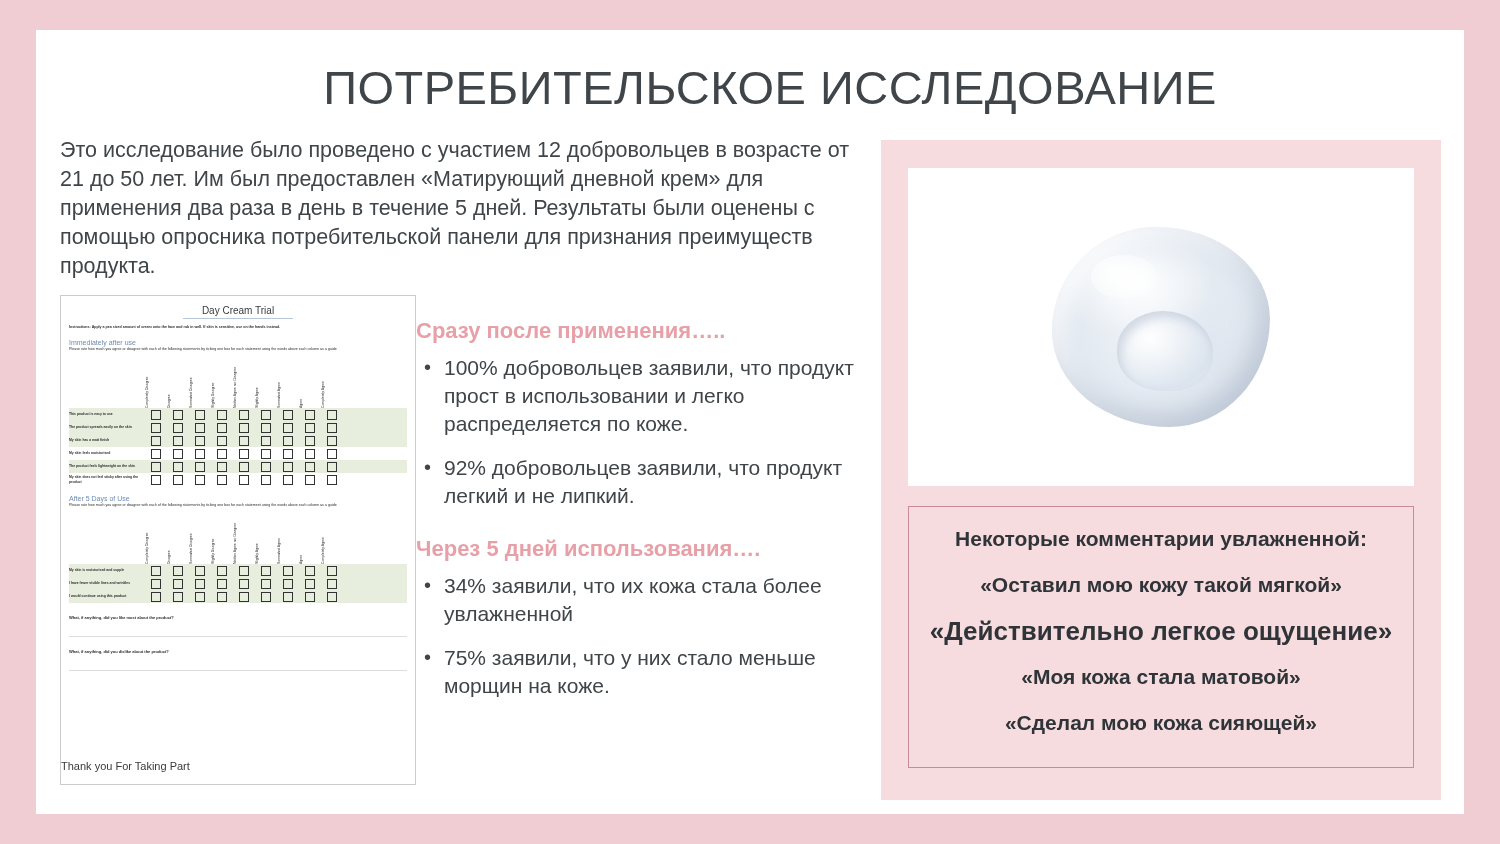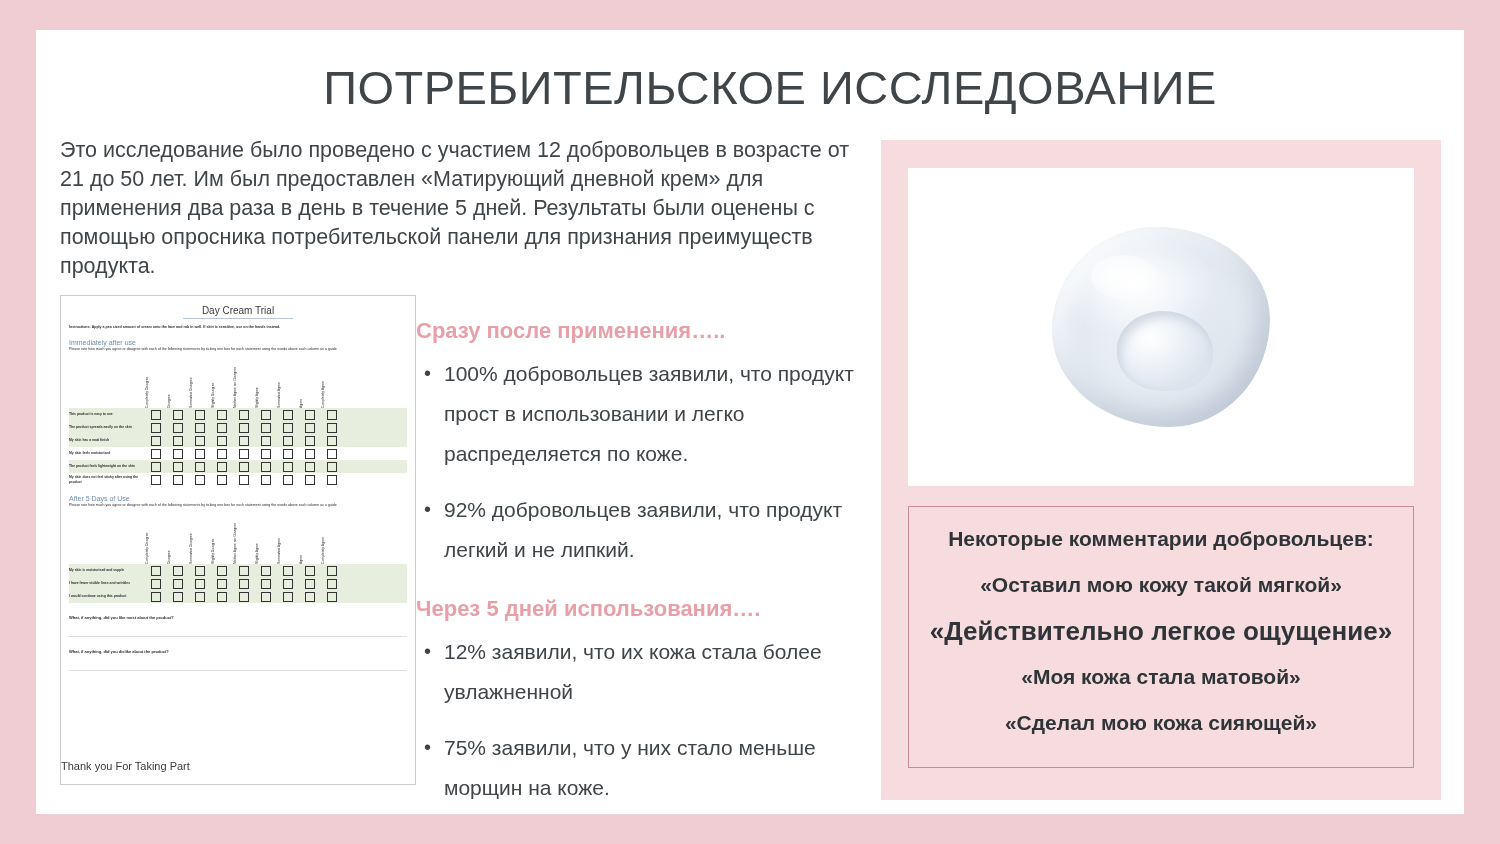--- a/index.html
+++ b/index.html
@@ -163,21 +163,21 @@
   }
   .mid h3.second { margin-top: 26px; }
   .mid ul {
     margin: 0 0 0 0;
     padding-left: 28px;
     list-style: none;
   }
   .mid li {
     position: relative;
     font-size: 21px;
-    line-height: 40px;
+    line-height: 28px;
     color: #3f4548;
     margin-bottom: 16px;
   }
   .mid li::before {
     content: "\2022";
     position: absolute;
     left: -20px;
     top: -1px;
     font-size: 20px;
     color: #3f4548;
@@ -598,31 +598,31 @@
   </div>
 
   <div class="mid">
     <h3>Сразу после применения…..</h3>
     <ul>
       <li>100% добровольцев заявили, что продукт прост в использовании и легко распределяется по коже.</li>
       <li>92% добровольцев заявили, что продукт легкий и не липкий.</li>
     </ul>
     <h3 class="second">Через 5 дней использования….</h3>
     <ul>
-      <li>12% заявили, что их кожа стала более увлажненной</li>
+      <li>34% заявили, что их кожа стала более увлажненной</li>
       <li>75% заявили, что у них стало меньше морщин на коже.</li>
     </ul>
   </div>
 
   <div class="right-panel">
     <div class="photo">
       <div class="blob"></div>
     </div>
     <div class="comments">
-      <div class="head">Некоторые комментарии добровольцев:</div>
+      <div class="head">Некоторые комментарии увлажненной:</div>
       <div class="quote">«Оставил мою кожу такой мягкой»</div>
       <div class="quote q2">«Действительно легкое ощущение»</div>
       <div class="quote">«Моя кожа стала матовой»</div>
       <div class="quote">«Сделал мою кожа сияющей»</div>
     </div>
   </div>
 
 </div>
 
 </body></html>

